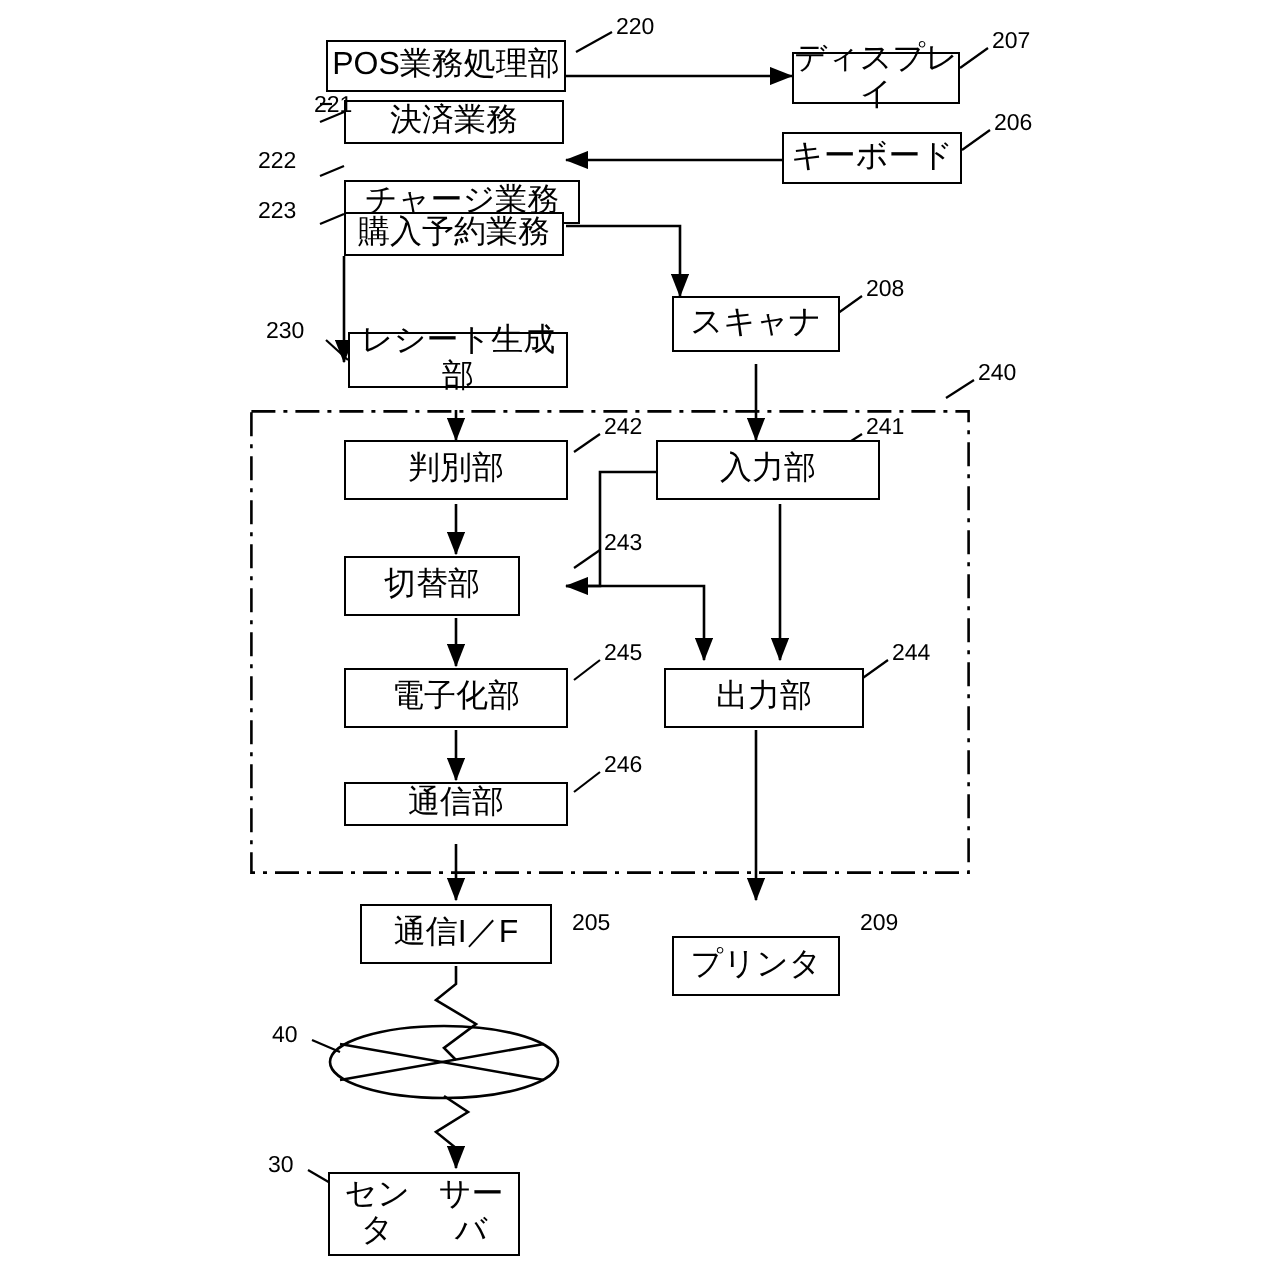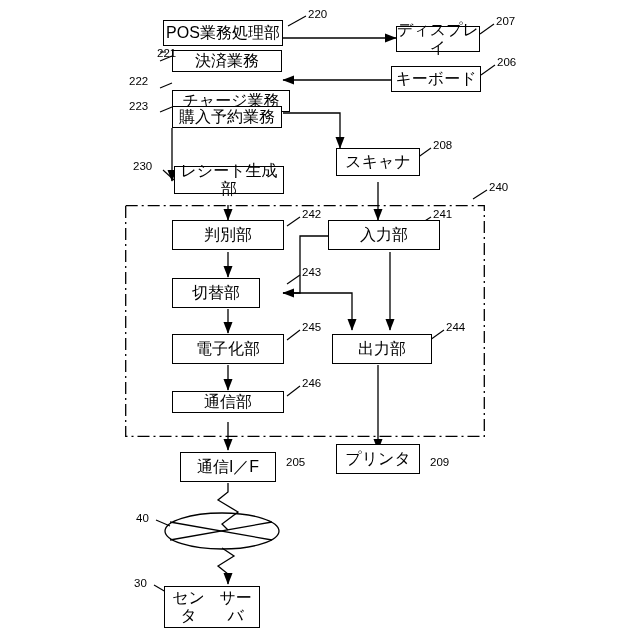--- a/index.html
+++ b/index.html
@@ -133,21 +133,21 @@
   <div class="box" style="left:332px;top:334px;width:100px;height:30px;">
     <span>出力部</span>
   </div>
   <div class="box" style="left:172px;top:391px;width:112px;height:22px;">
     <span>通信部</span>
   </div>
 
   <div class="box" style="left:180px;top:452px;width:96px;height:30px;">
     <span>通信I／F</span>
   </div>
-  <div class="box" style="left:336px;top:444px;width:84px;height:30px;">
+  <div class="box" style="left:336px;top:468px;width:84px;height:30px;">
     <span>プリンタ</span>
   </div>
 
   <div class="box two-line" style="left:164px;top:586px;width:96px;height:42px;">
     <span>センタ</span>
     <span>サーバ</span>
   </div>
 
   <div class="lbl" style="left:308px;top:8px;">220</div>
   <div class="lbl" style="left:129px;top:47px;margin-left:28px;">221</div>

